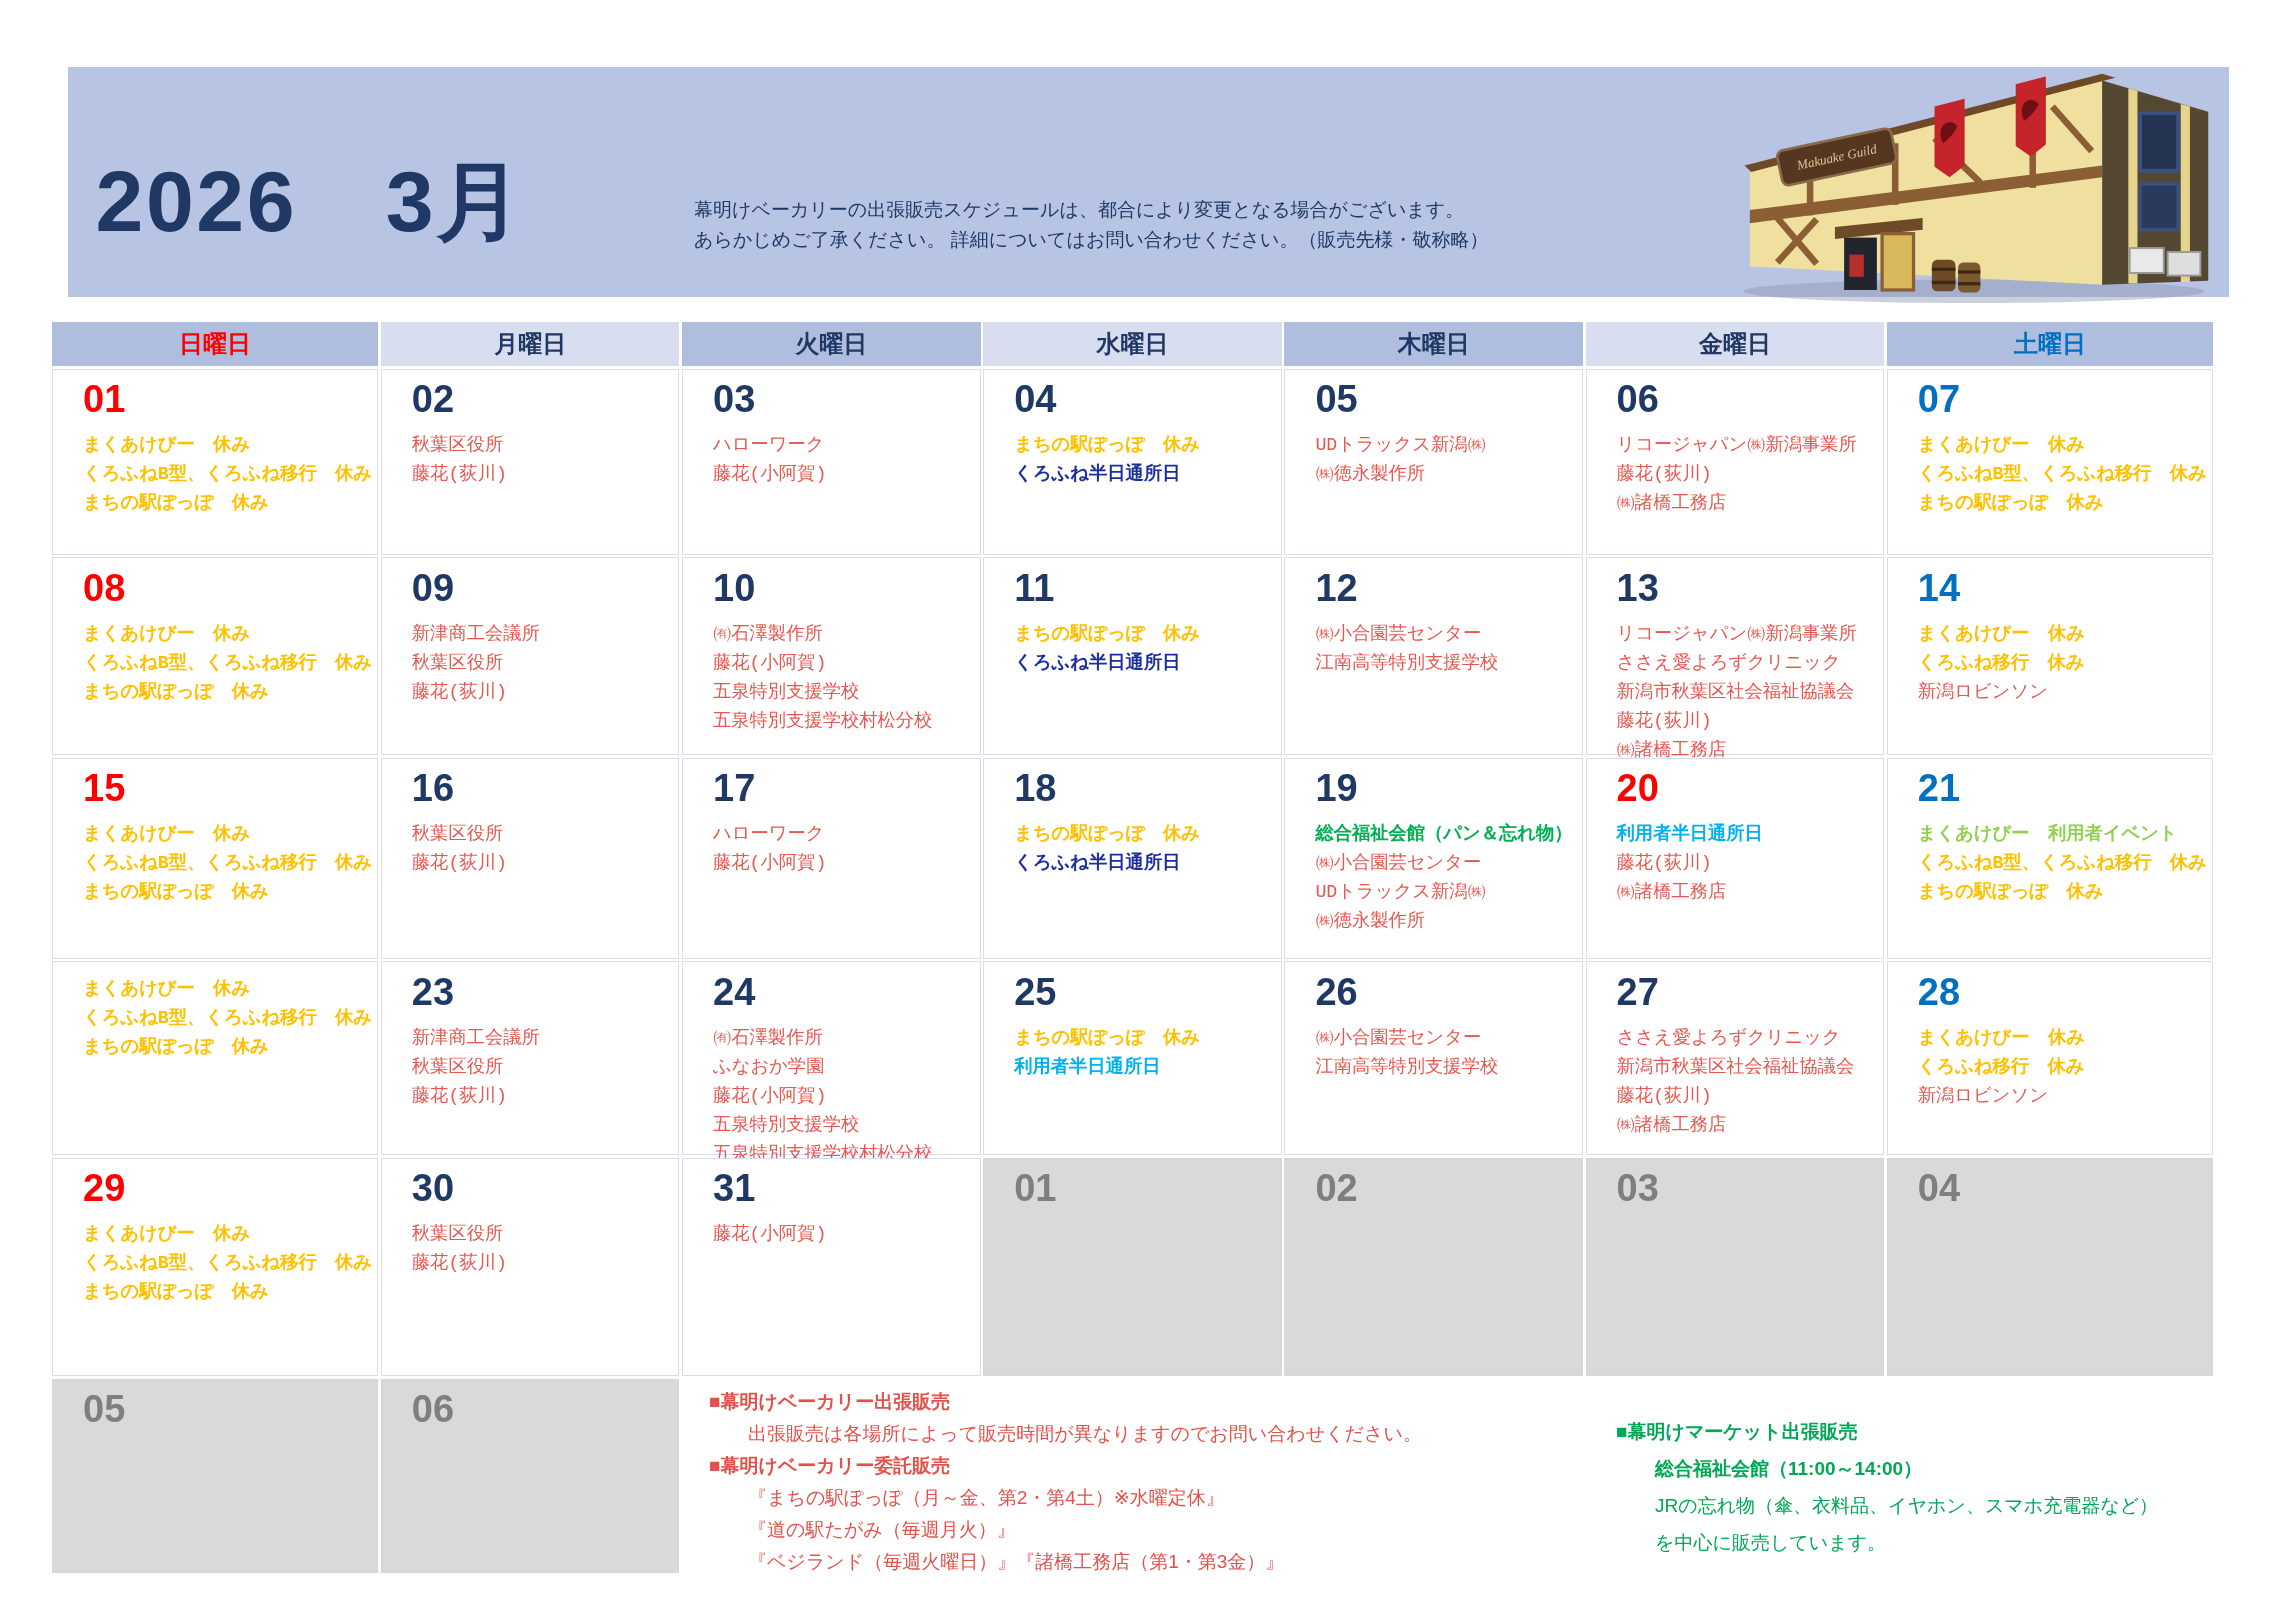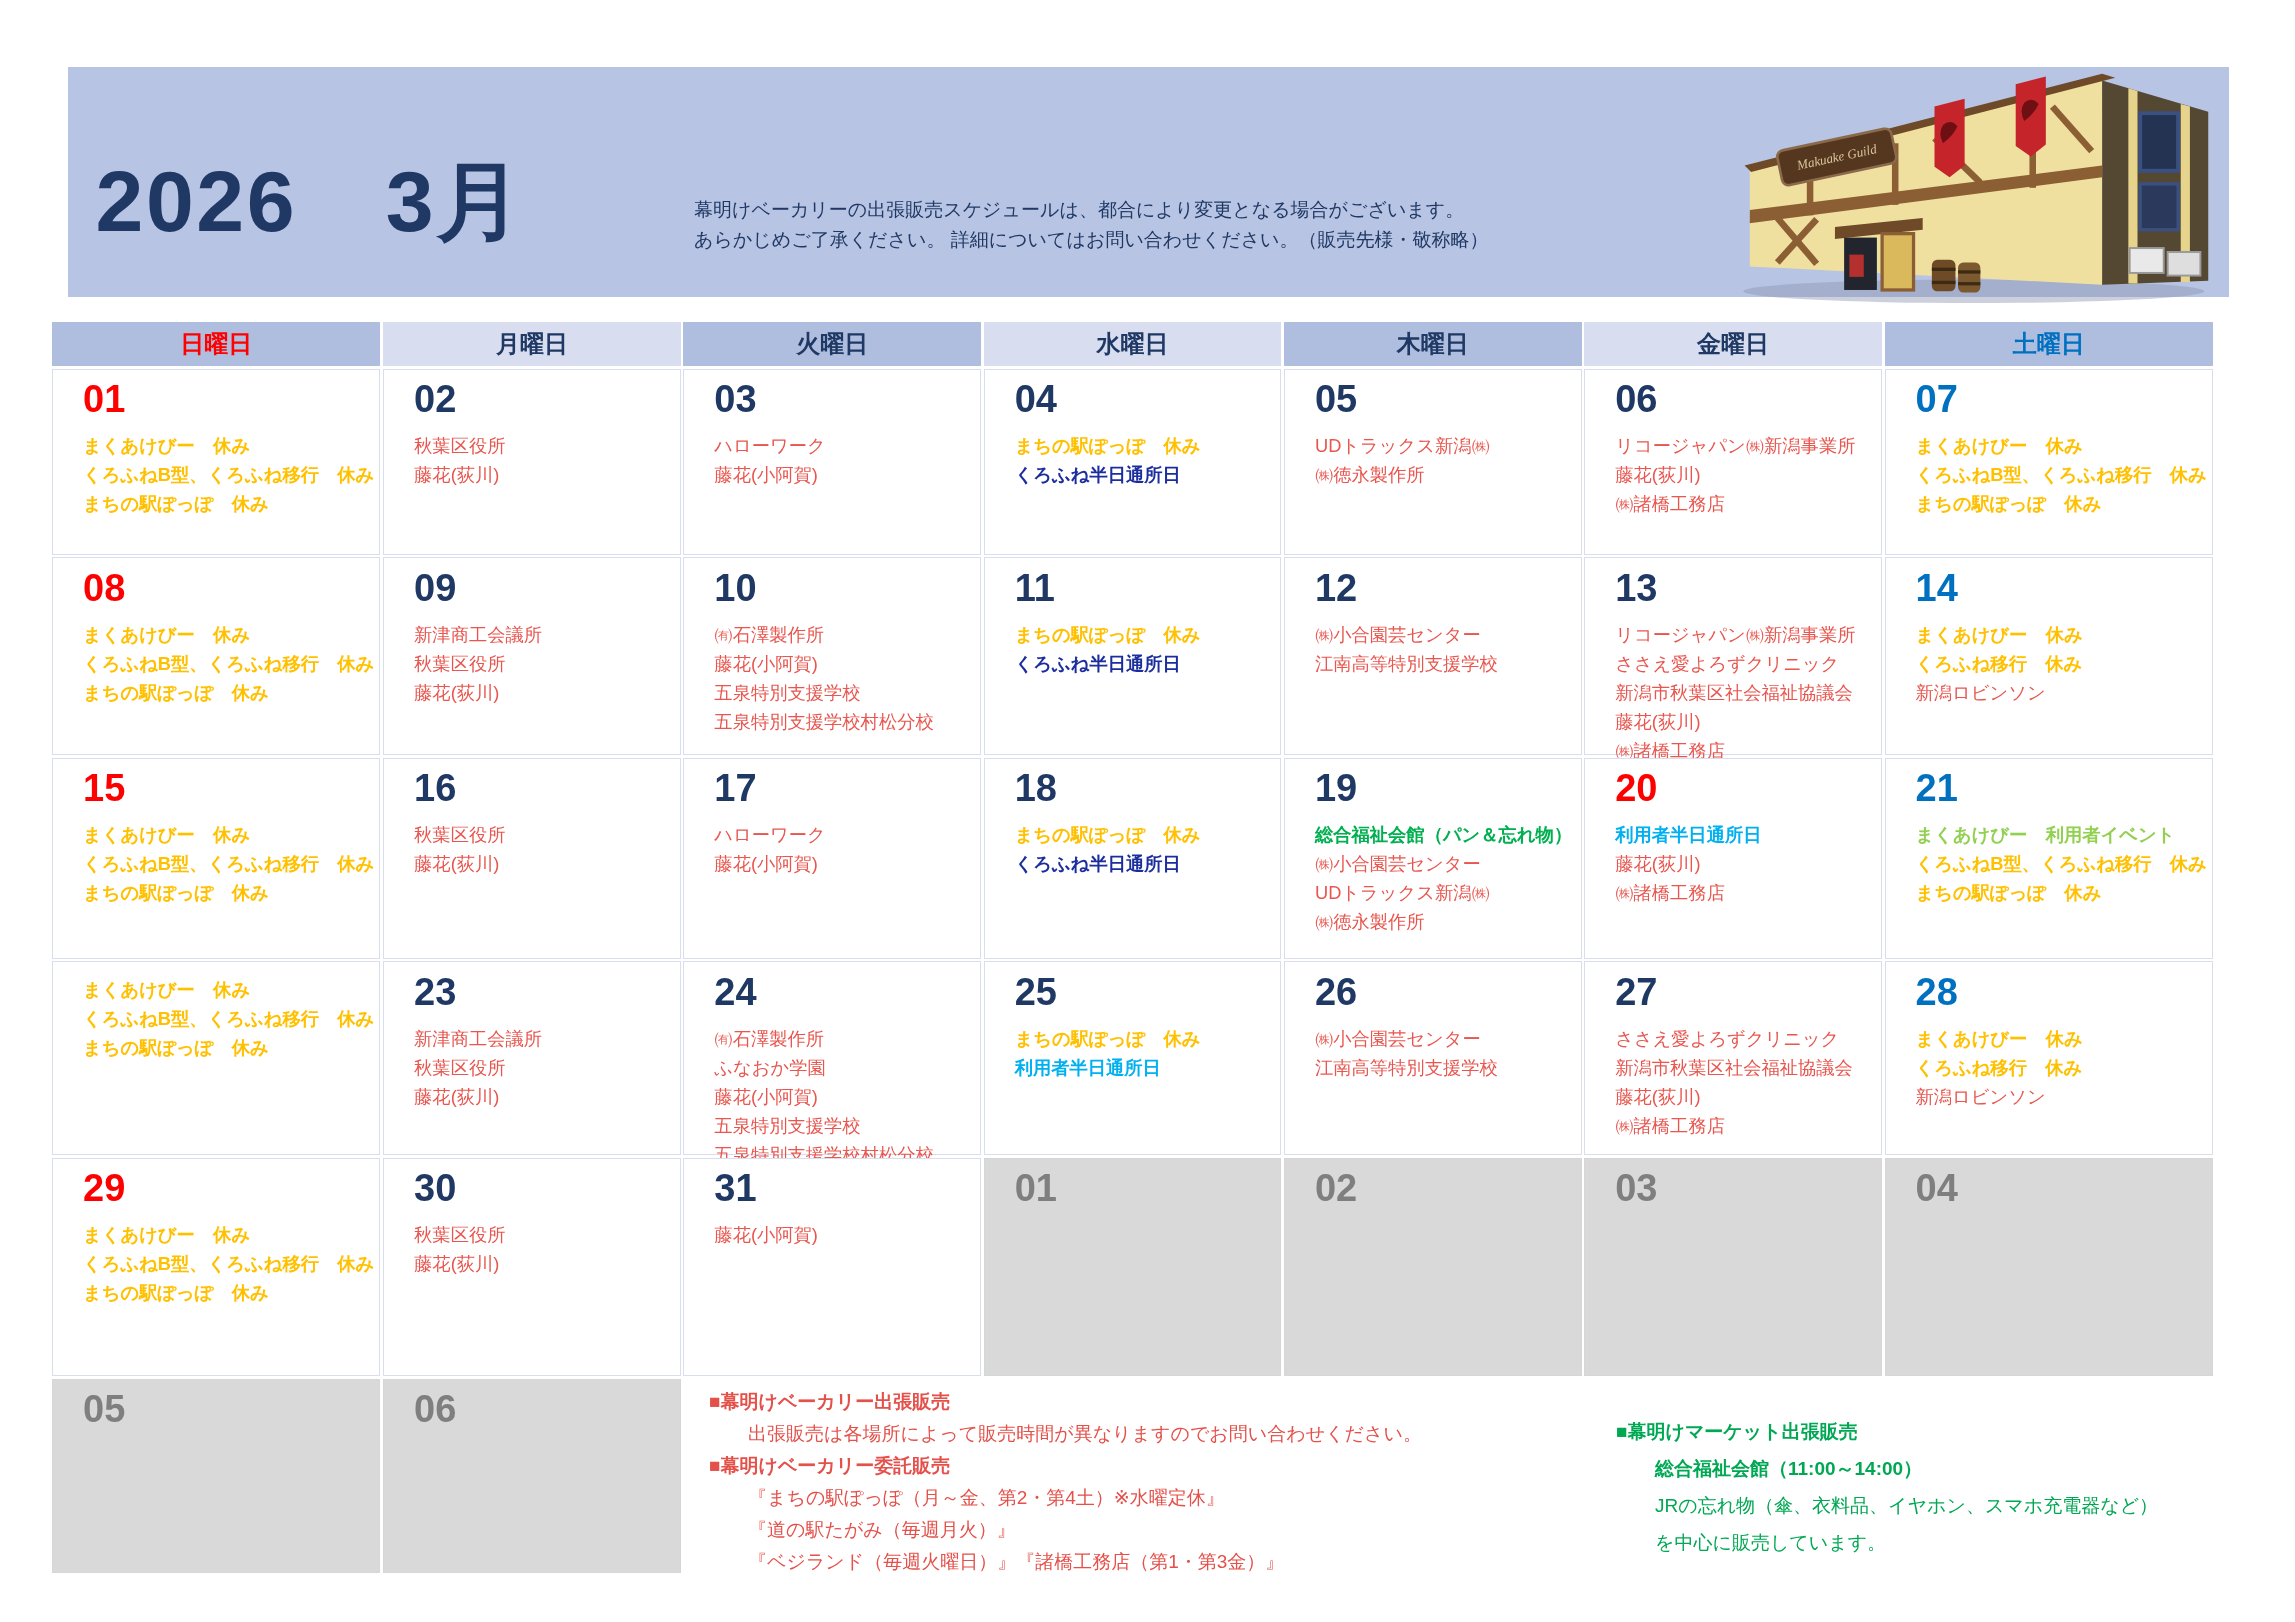--- a/index.html
+++ b/index.html
@@ -17,21 +17,21 @@
   #grid{position:absolute;left:52px;top:322px;width:2161px;
         display:grid;grid-template-columns:repeat(7,1fr);
         grid-template-rows:44px 186px 198px 201px 194px 218px 194px;gap:2.6px;}
   .hcell{display:flex;align-items:center;justify-content:center;font-size:24px;font-weight:700;}
   .hdark{background:#AFBEDF;} .hlight{background:#D8DEF0;}
   .cell{background:#ffffff;border:0.7px solid #D9DEEF;}
   .cell.gray{background:#D9D9D9;border:0.7px solid #D6D6D6;}
   .cell.blank{background:transparent;border:none;}
   .num{font-size:38px;font-weight:700;line-height:1;padding:10.5px 0 0 30px;}
   .n-red{color:#FF0000;} .n-navy{color:#1F3864;} .n-blue{color:#0070C0;} .n-gray{color:#7F7F7F;}
-  .events{padding:13px 5.2px 0 30px;font-size:18.3px;line-height:29px;}
+  .events{padding:13px 5.2px 0 30px;font-size:18.3px;line-height:29px;font-family:Liberation Mono, monospace;}
   .ev{white-space:nowrap;}
   .ev-orange{color:#FFC000;font-weight:700;}
   .ev-red{color:#E8564F;font-weight:400;}
   .ev-navy{color:#1C2E9E;font-weight:700;}
   .ev-cyan{color:#00B0F0;font-weight:700;}
   .ev-green{color:#00B050;font-weight:700;}
   .ev-lgreen{color:#92D050;font-weight:700;}
 
   
   #legend-red{position:absolute;left:709px;top:1386px;color:#E4504A;font-size:19px;line-height:32px;}

